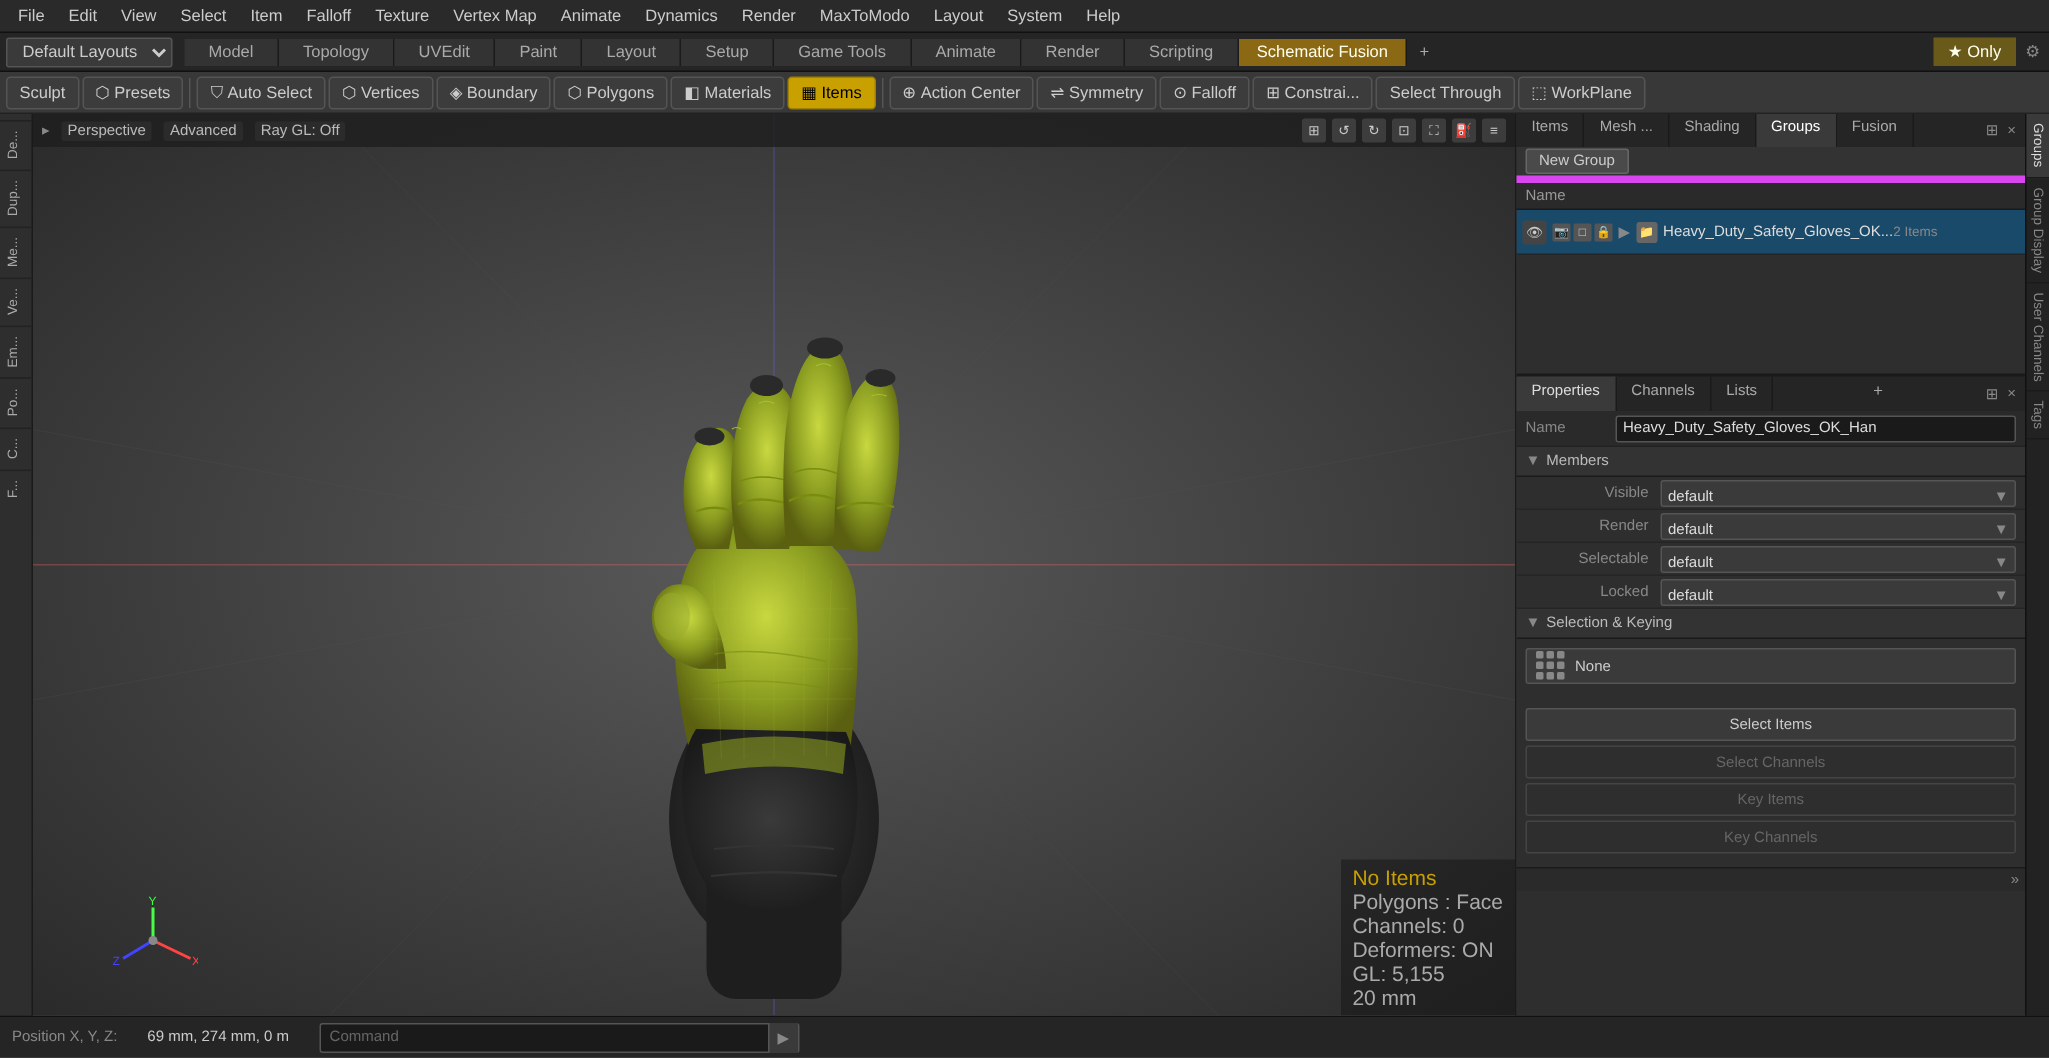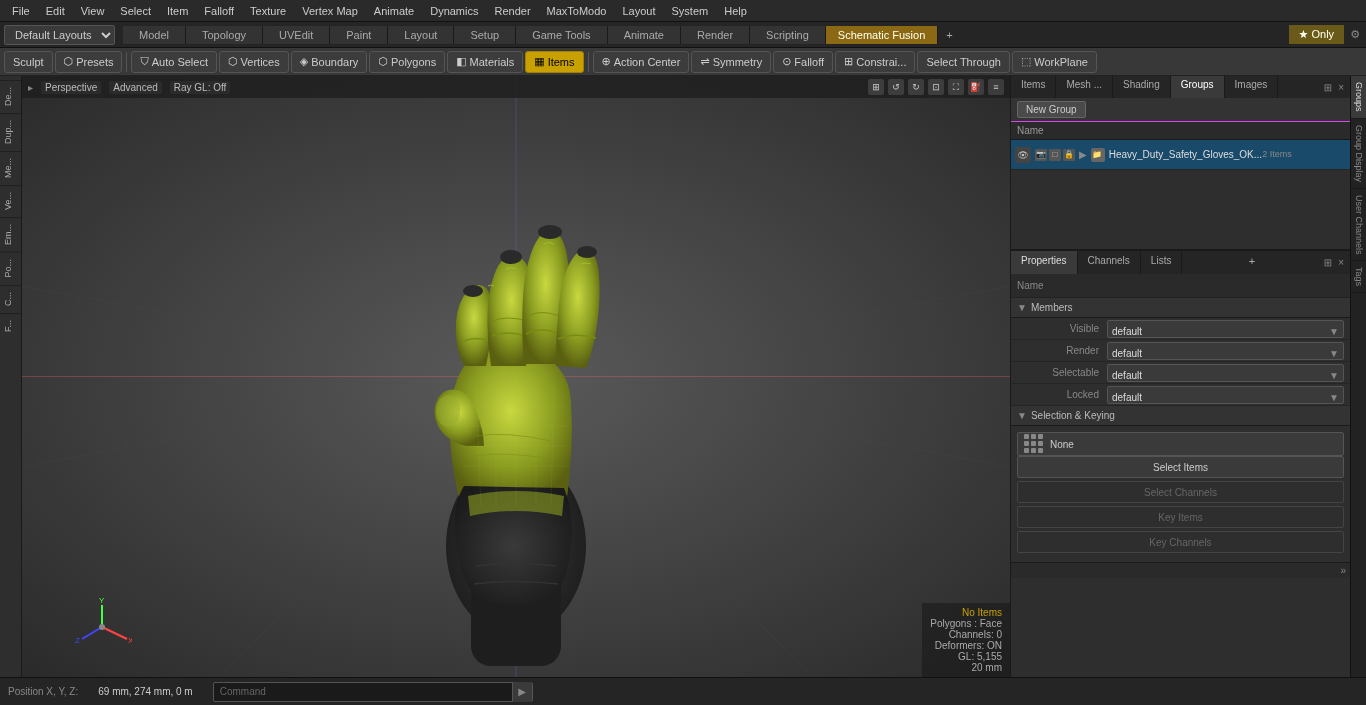--- a/index.html
+++ b/index.html
@@ -35,35 +35,35 @@
     #viewport { flex: 1; background: #4a4a4a; position: relative; overflow: hidden; }
     #viewport-header { display: flex; align-items: center; background: rgba(30,30,30,0.8); height: 22px; padding: 0 6px; gap: 8px; position: absolute; top: 0; left: 0; right: 0; z-index: 10; }
     .vp-btn { font-size: 10px; color: #bbb; cursor: pointer; padding: 1px 4px; background: rgba(50,50,50,0.6); border-radius: 2px; }
     .vp-icons { display: flex; gap: 4px; margin-left: auto; }
     .vp-icon { width: 16px; height: 16px; background: rgba(80,80,80,0.6); border-radius: 2px; display: flex; align-items: center; justify-content: center; font-size: 9px; cursor: pointer; }
 
     
     #axis { position: absolute; bottom: 20px; left: 50px; width: 60px; height: 60px; }
 
     
-    #viewport-status { position: absolute; bottom: 0; right: 0; text-align: right; padding: 4px 8px; font-size: 10px; color: #aaa; background: rgba(20,20,20,0.5); }
+    #viewport-status { position: absolute; bottom: 0; right: 0; text-align: left; padding: 4px 8px; font-size: 14px; color: #aaa; background: rgba(20,20,20,0.5); }
     .status-highlight { color: #c8a000; }
 
     
     #right-panel { width: 340px; background: #2e2e2e; border-left: 1px solid #1a1a1a; display: flex; flex-direction: column; }
 
     
     #right-tabs { display: flex; background: #252525; height: 22px; }
     .right-tab { padding: 3px 10px; font-size: 10px; color: #aaa; cursor: pointer; border-right: 1px solid #1a1a1a; }
     .right-tab.active { background: #3a3a3a; color: #fff; }
     .right-tab-icons { display: flex; align-items: center; margin-left: auto; gap: 2px; padding-right: 4px; }
     .right-icon { font-size: 10px; color: #888; cursor: pointer; padding: 2px; }
 
     
-    #groups-toolbar { display: flex; align-items: center; background: #333; height: 24px; padding: 0 6px; gap: 4px; border-bottom: 1px solid #d946ef; }
+    #groups-toolbar { display: flex; align-items: center; background: #333; height: 24px; padding: 0 6px; gap: 4px; border-bottom: 5px solid #d946ef; }
     .new-group-btn { padding: 2px 8px; background: #4a4a4a; border: 1px solid #666; border-radius: 2px; font-size: 10px; color: #ccc; cursor: pointer; }
 
     
     #list-header { display: flex; align-items: center; background: #2a2a2a; height: 18px; padding: 0 6px; border-bottom: 1px solid #1a1a1a; }
     .list-col-name { flex: 1; font-size: 10px; color: #999; }
 
     
     #items-list { flex: 0 0 auto; max-height: 200px; overflow-y: auto; background: #333; }
     .list-item { display: flex; align-items: center; height: 30px; padding: 0 4px; border-bottom: 1px solid #252525; cursor: pointer; gap: 4px; }
     .list-item.selected { background: #1a4a6a; }
@@ -95,21 +95,21 @@
     .section-title { font-size: 10px; color: #bbb; }
 
     
     .prop-row { display: flex; align-items: center; height: 22px; padding: 0 6px; border-bottom: 1px solid #252525; }
     .prop-label { width: 90px; font-size: 10px; color: #888; text-align: right; padding-right: 8px; }
     .prop-select { flex: 1; background: #3a3a3a; border: 1px solid #555; color: #ddd; font-size: 10px; height: 18px; border-radius: 2px; padding: 0 4px; cursor: pointer; display: flex; align-items: flex-end; justify-content: space-between; }
     .prop-select-arrow { color: #888; font-size: 10px; }
 
     
     .keying-content { padding: 6px; }
-    .keying-main-btn { display: flex; align-items: center; background: #3a3a3a; border: 1px solid #555; border-radius: 2px; height: 24px; padding: 0 6px; margin-bottom: 0; gap: 6px; }
+    .keying-main-btn { display: flex; align-items: center; background: #3a3a3a; border: 1px solid #555; border-radius: 2px; height: 24px; padding: 0 6px; margin-bottom: 16px; gap: 6px; }
     .keying-icon { width: 20px; height: 20px; display: grid; grid-template-columns: repeat(3,6px); gap: 1px; }
     .keying-dot { width: 5px; height: 5px; background: #888; border-radius: 1px; }
     .keying-label { font-size: 10px; color: #ccc; }
 
     .action-btn { display: flex; align-items: center; justify-content: center; background: #3a3a3a; border: 1px solid #555; border-radius: 2px; height: 22px; margin-bottom: 3px; font-size: 10px; color: #ccc; cursor: pointer; }
     .action-btn.disabled { color: #666; border-color: #444; background: #2e2e2e; cursor: default; }
 
     
     #right-vtabs { width: 16px; background: #222; display: flex; flex-direction: column; border-left: 1px solid #111; }
     .rvtab { writing-mode: vertical-rl; font-size: 9px; color: #888; padding: 6px 2px; cursor: pointer; border-bottom: 1px solid #1a1a1a; text-align: center; }
@@ -376,21 +376,21 @@
     </div>
   </div>
 
   <div id="right-panel">
 
     <div id="right-tabs">
       <div class="right-tab">Items</div>
       <div class="right-tab">Mesh ...</div>
       <div class="right-tab">Shading</div>
       <div class="right-tab active">Groups</div>
-      <div class="right-tab">Images</div>
+      <div class="right-tab">Fusion</div>
       <div class="right-tab-icons">
         <div class="right-icon">⊞</div>
         <div class="right-icon">×</div>
       </div>
     </div>
 
     <div id="groups-toolbar">
       <div class="new-group-btn">New Group</div>
     </div>
 
@@ -425,20 +425,21 @@
       <div class="prop-tab-icons">
         <div style="font-size:10px;color:#888;cursor:pointer;padding:2px;">⊞</div>
         <div style="font-size:10px;color:#888;cursor:pointer;padding:2px;">×</div>
       </div>
     </div>
 
     <div id="properties-panel">
 
       <div class="name-row">
         <div class="name-label">Name</div>
+        <input class="name-input" type="text" value="Heavy_Duty_Safety_Gloves_OK_Han" style="">
       </div>
 
       <div class="section-header">
         <span class="section-arrow">▼</span>
         <span class="section-title">Members</span>
       </div>
 
       <div class="prop-row">
         <div class="prop-label">Visible</div>
         <div class="prop-select">

